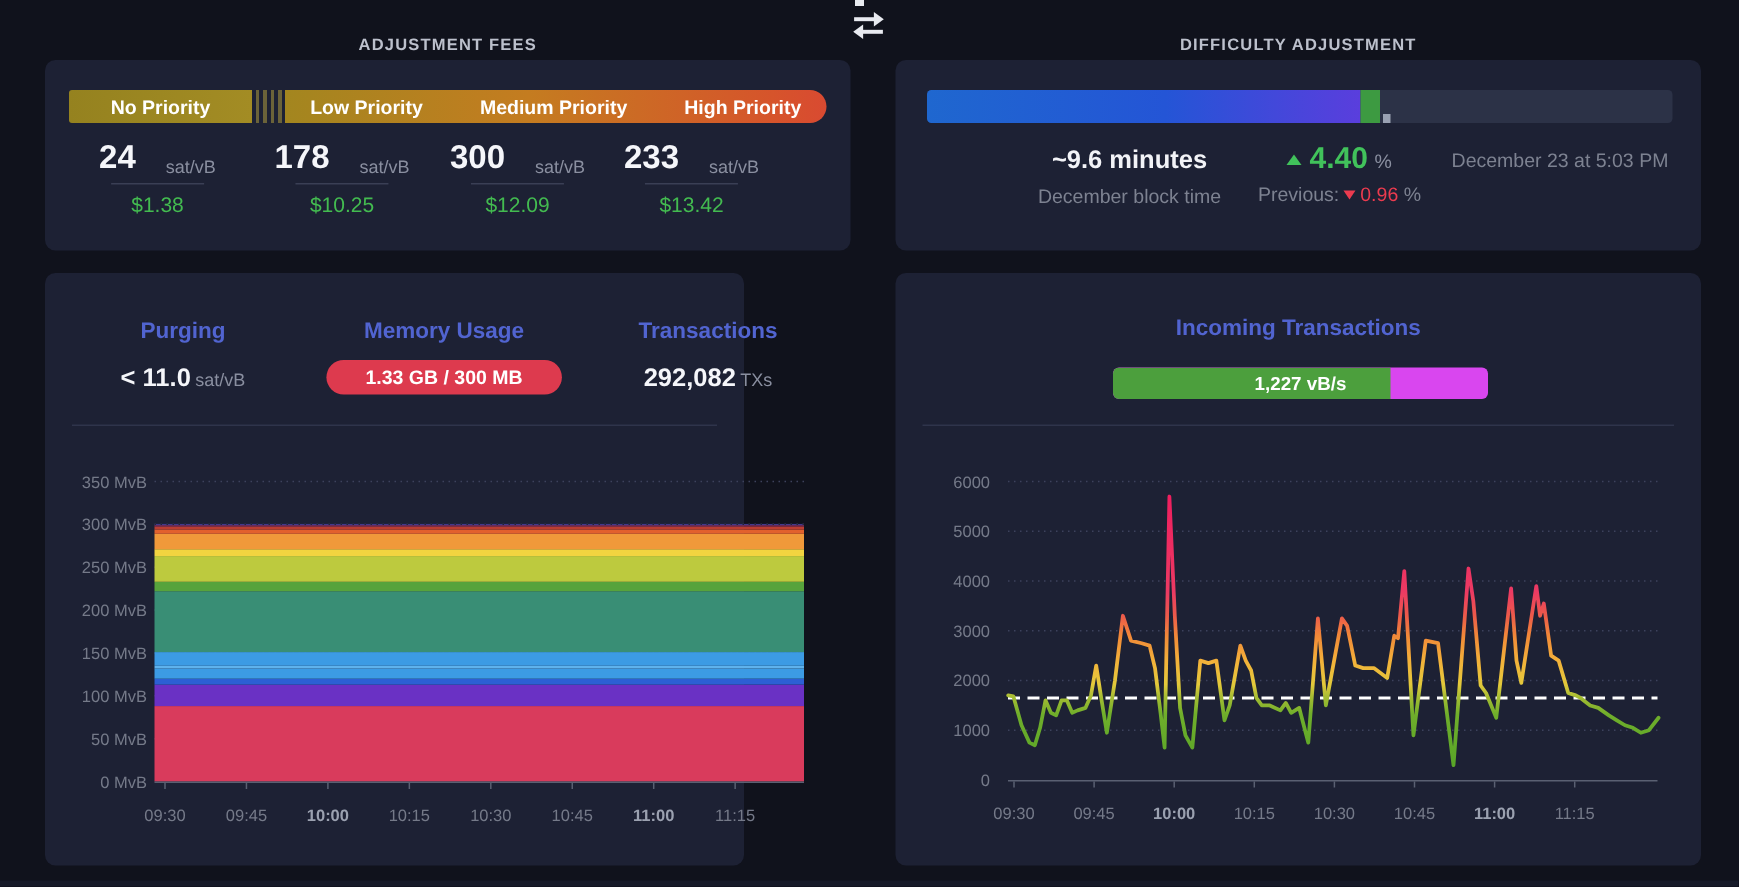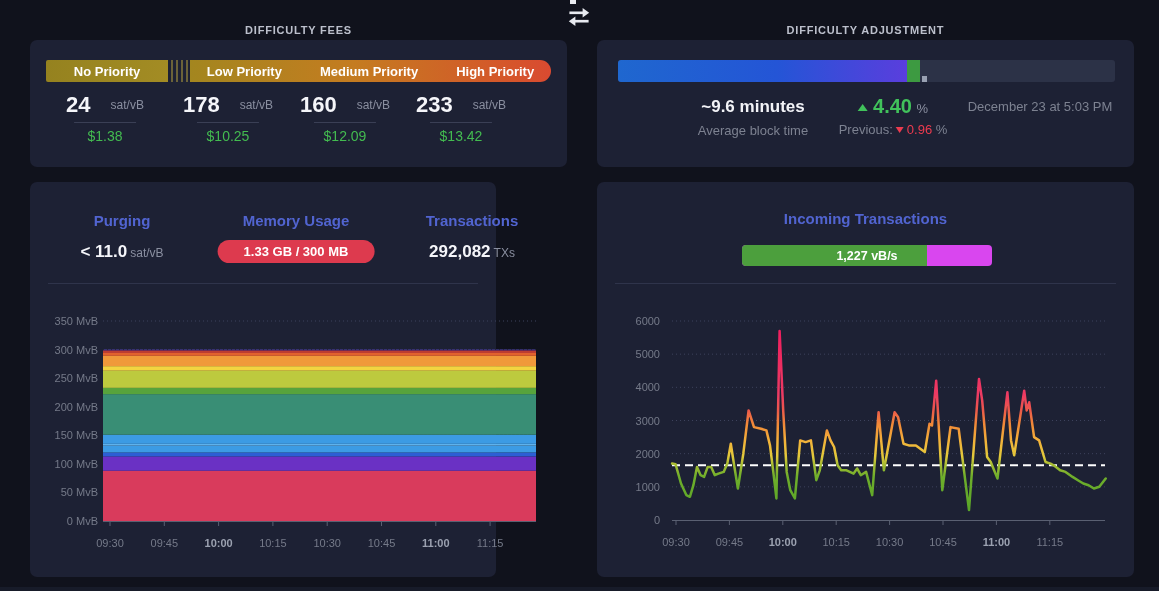--- a/index.html
+++ b/index.html
@@ -29,21 +29,21 @@
 
   
   .feebar { position:absolute; left:16px; top:20px; width:505px; height:22px; display:flex; }
   .feebar .seg { display:flex; align-items:center; justify-content:center; font-size:13px; font-weight:bold; color:#fff; }
   .seg-nopri { width:122px; background:linear-gradient(90deg,#95821f,#a38c24); border-radius:2px 0 0 2px; }
   .seg-stripes { width:22px; background:repeating-linear-gradient(90deg,#1d2134 0 2.5px,#6b6339 2.5px 5px); }
   .seg-grad { flex:1; background:linear-gradient(90deg,#a3861f 0%,#c47c20 45%,#d6542b 90%,#d94a31 100%); border-radius:0 11px 11px 0; justify-content:space-around;gap:38px; }
   .seg-grad span { font-size:13px; font-weight:bold; color:#fff; }
 
   .feecol { position:absolute; top:52px; transform:translateX(-50%); text-align:center; }
-  .fee-rate-row { display:inline-flex; align-items:center; gap:20px; white-space:nowrap; }
+  .fee-rate-row { display:inline-flex; align-items:flex-end; gap:20px; white-space:nowrap; }
   .fee-rate { font-size:22px; font-weight:bold; color:#f5f6fa; }
   .fee-unit { font-size:12px; color:#8a8fa0; }
   .fee-div { width:62px; height:1px; background:#3a3f55; margin:4px auto 5px; }
   .fee-usd { font-size:14px; color:#43bb50; }
 
   
   .diffbar { position:absolute; left:21px; top:20px; width:497px; height:22px; background:#2c3247; border-radius:3px; overflow:hidden; }
   .diffbar-fill { position:absolute; left:0; top:0; bottom:0; background:linear-gradient(90deg,#1f67cf 0%,#2455d6 55%,#5a3edd 100%); }
   .diffbar-green { position:absolute; top:0; bottom:0; background:#3d9a41; }
   .diffbar-marker { position:absolute; bottom:0; width:5px; height:6px; background:#99a1b2; }
@@ -82,21 +82,21 @@
 <div id="top-notch"></div>
 <svg id="swap-icon" viewBox="0 0 24 20">
   <g fill="#e8eaf0">
     <rect x="4" y="5.4" width="12" height="2.2"></rect>
     <polygon points="15,2.5 20.5,6.5 15,10.5"></polygon>
     <rect x="8" y="12.4" width="12" height="2.2"></rect>
     <polygon points="9,9.5 3.5,13.5 9,17.5"></polygon>
   </g>
 </svg>
 
-<div class="section-title" id="title-fees">DIFFICULTY FEES</div>
+<div class="section-title" id="title-fees">ADJUSTMENT FEES</div>
 <div class="section-title" id="title-difficulty">DIFFICULTY ADJUSTMENT</div>
 
 <div class="panel" id="panel-fees">
   <div class="feebar">
     <div class="seg seg-nopri">
       <span>No Priority</span>
     </div>
     <div class="seg seg-stripes"></div>
     <div class="seg seg-grad">
       <span>Low Priority</span>
@@ -115,21 +115,21 @@
   <div class="feecol" style="left:198px">
     <div class="fee-rate-row">
         <span class="fee-rate">178</span>
         <span class="fee-unit">sat/vB</span>
       </div>
     <div class="fee-div"></div>
     <div class="fee-usd">$10.25</div>
   </div>
   <div class="feecol" style="left:315px">
     <div class="fee-rate-row">
-        <span class="fee-rate">160</span>
+        <span class="fee-rate">300</span>
         <span class="fee-unit">sat/vB</span>
       </div>
     <div class="fee-div"></div>
     <div class="fee-usd">$12.09</div>
   </div>
   <div class="feecol" style="left:431px">
     <div class="fee-rate-row">
         <span class="fee-rate">233</span>
         <span class="fee-unit">sat/vB</span>
       </div>
@@ -139,21 +139,21 @@
 </div>
 
 <div class="panel" id="panel-difficulty">
   <div class="diffbar">
     <div class="diffbar-fill" id="diff-fill" style="width: 58.2%;"></div>
     <div class="diffbar-green" id="diff-green" style="left: 58.2%; width: 2.6%;"></div>
     <div class="diffbar-marker" id="diff-marker" style="left: 61.1%;"></div>
   </div>
   <div class="diffcol" style="left:128px">
     <div class="diff-value">~9.6 minutes</div>
-    <div class="diff-label">Average block time</div>
+    <div class="diff-label">December block time</div>
   </div>
   <div class="diffcol" style="left:268px">
     <div>
       <span class="tri-up"></span><span class="chg-val">4.40</span>
       <span class="chg-unit">%</span>
     </div>
     <div class="diff-label">
       <span>Previous:</span><span class="tri-down"></span><span class="prev-val">0.96</span>
       <span>%</span>
     </div>

